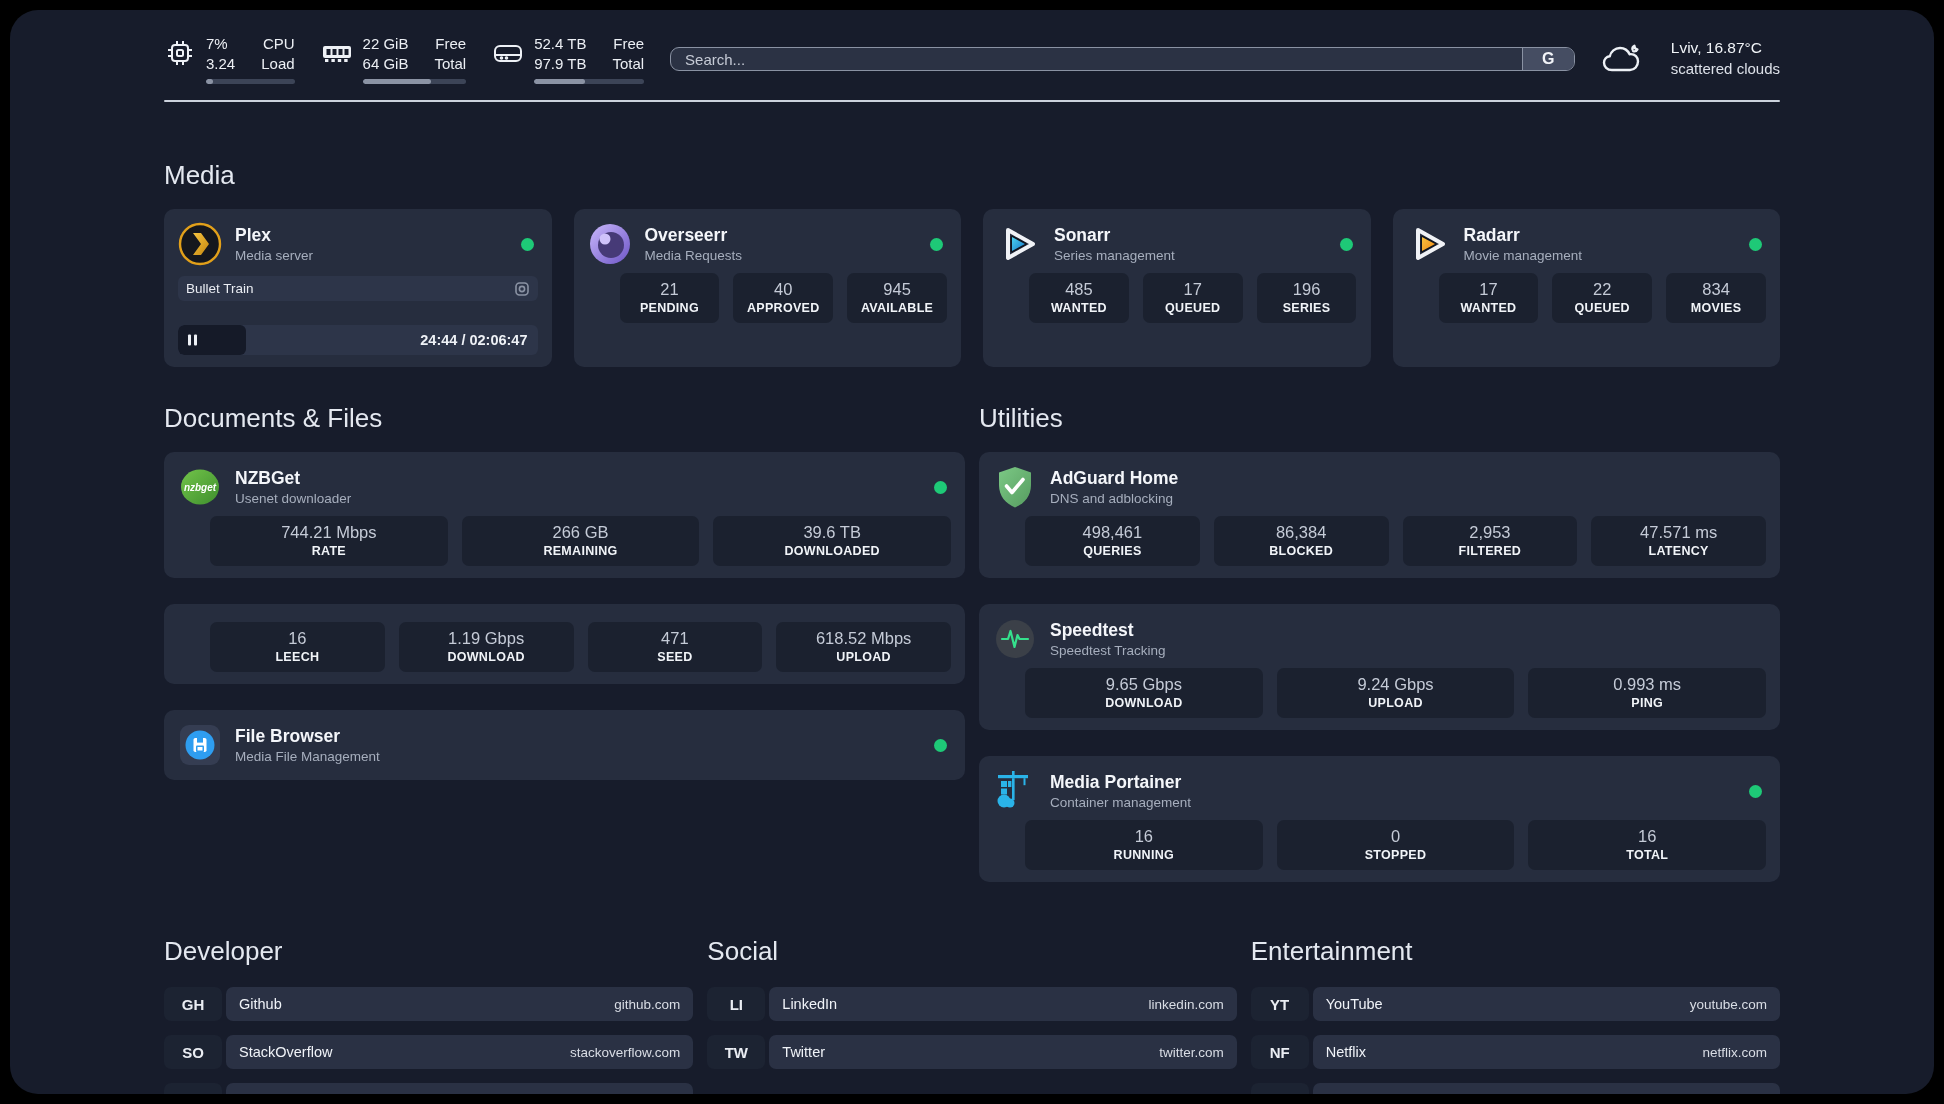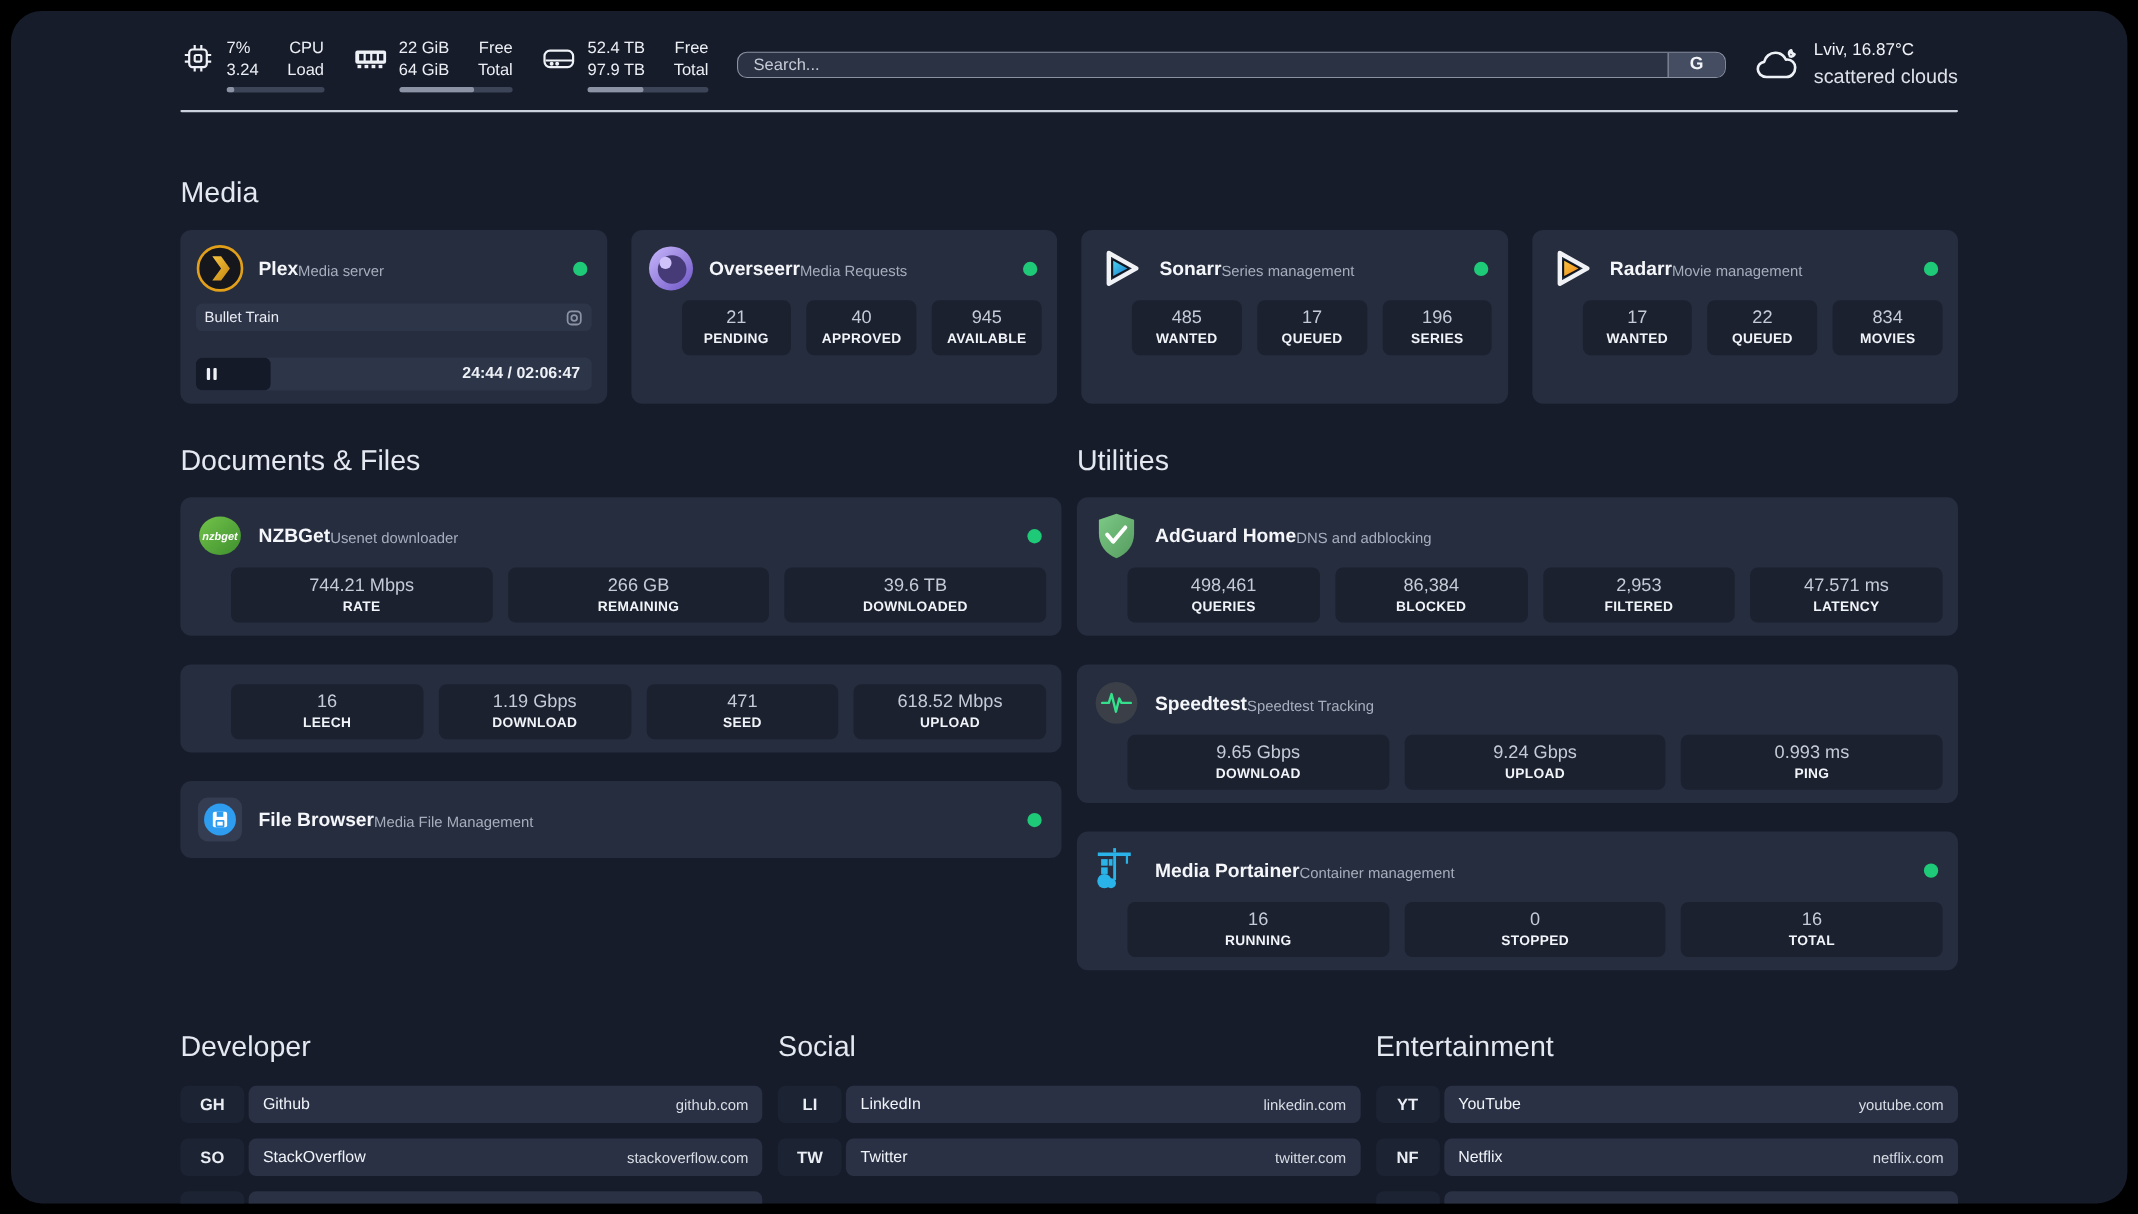--- a/index.html
+++ b/index.html
@@ -32,42 +32,42 @@
   }
   .searchbox input::placeholder { color:#c6cbd6; }
   .search-engine {
     width:52px; display:flex; align-items:center; justify-content:center;
     background:#454d62; border-left:1.5px solid #8a92a3;
     color:#f2f4f8; font-size:16px; font-weight:600; cursor:pointer;
   }
 
   .weather { display:flex; align-items:center; gap:12px; white-space:nowrap; }
   .weather-icon { width:42px; height:34px; }
-  .weather-text { display:flex; flex-direction:column; line-height:1.35; }
+  .weather-text { display:flex; flex-direction:column; line-height:1.35;margin-left:16px; }
   .weather-loc { font-size:15.5px; color:#f0f3f7; }
-  .weather-cond { font-size:18px; color:#dde1e9; }
+  .weather-cond { font-size:15px; color:#dde1e9; }
 
   .divider { margin-top:16px; height:2px; background:#ccd2dd; border-radius:1px; }
 
   
   .section-title { font-size:26px; font-weight:500; color:#e4e8f0; }
   .t-media { margin:58px 0 18px; }
   .t-mid { margin:36px 0 18px; }
   .t-bottom { margin:54px 0 20px; }
 
   .media-grid { display:grid; grid-template-columns:repeat(4,1fr); gap:22px; }
   .two-col { display:grid; grid-template-columns:1fr 1fr; gap:14px; }
   .col-stack { display:flex; flex-direction:column; gap:26px; }
   .bottom-grid { display:grid; grid-template-columns:1fr 1fr 1fr; gap:14px; }
 
   
   .app-card { background:#262d3e; border-radius:10px; padding:12px 14px; cursor:pointer; }
   .app-head { display:flex; align-items:center; gap:13px; min-height:46px; }
   .app-icon { width:44px; height:44px; flex:0 0 auto; display:flex; align-items:center; justify-content:center; }
-  .app-titles { flex:1; display:flex; flex-direction:row; line-height:1.3;align-items:flex-end; }
+  .app-titles { flex:1; display:flex; flex-direction:column; line-height:1.3; }
   .app-name { font-size:17.5px; font-weight:600; color:#f4f6fa; }
   .app-sub { font-size:13.5px; color:#a6aebd; }
   .status-dot { width:13px; height:13px; border-radius:50%; background:#1ec977; margin-right:4px; flex:0 0 auto; }
 
   .stat-row { display:flex; gap:14px; margin-top:6px;padding-left:32px; }
   .stat-box { flex:1; background:#1b212f; border-radius:7px; text-align:center; padding:7px 4px 8px; }
   .stat-value { font-size:16.5px; color:#c5cbd7; }
   .stat-label { font-size:12.5px; font-weight:700; color:#f1f4f8; margin-top:2px; letter-spacing:.3px; }
 
   

